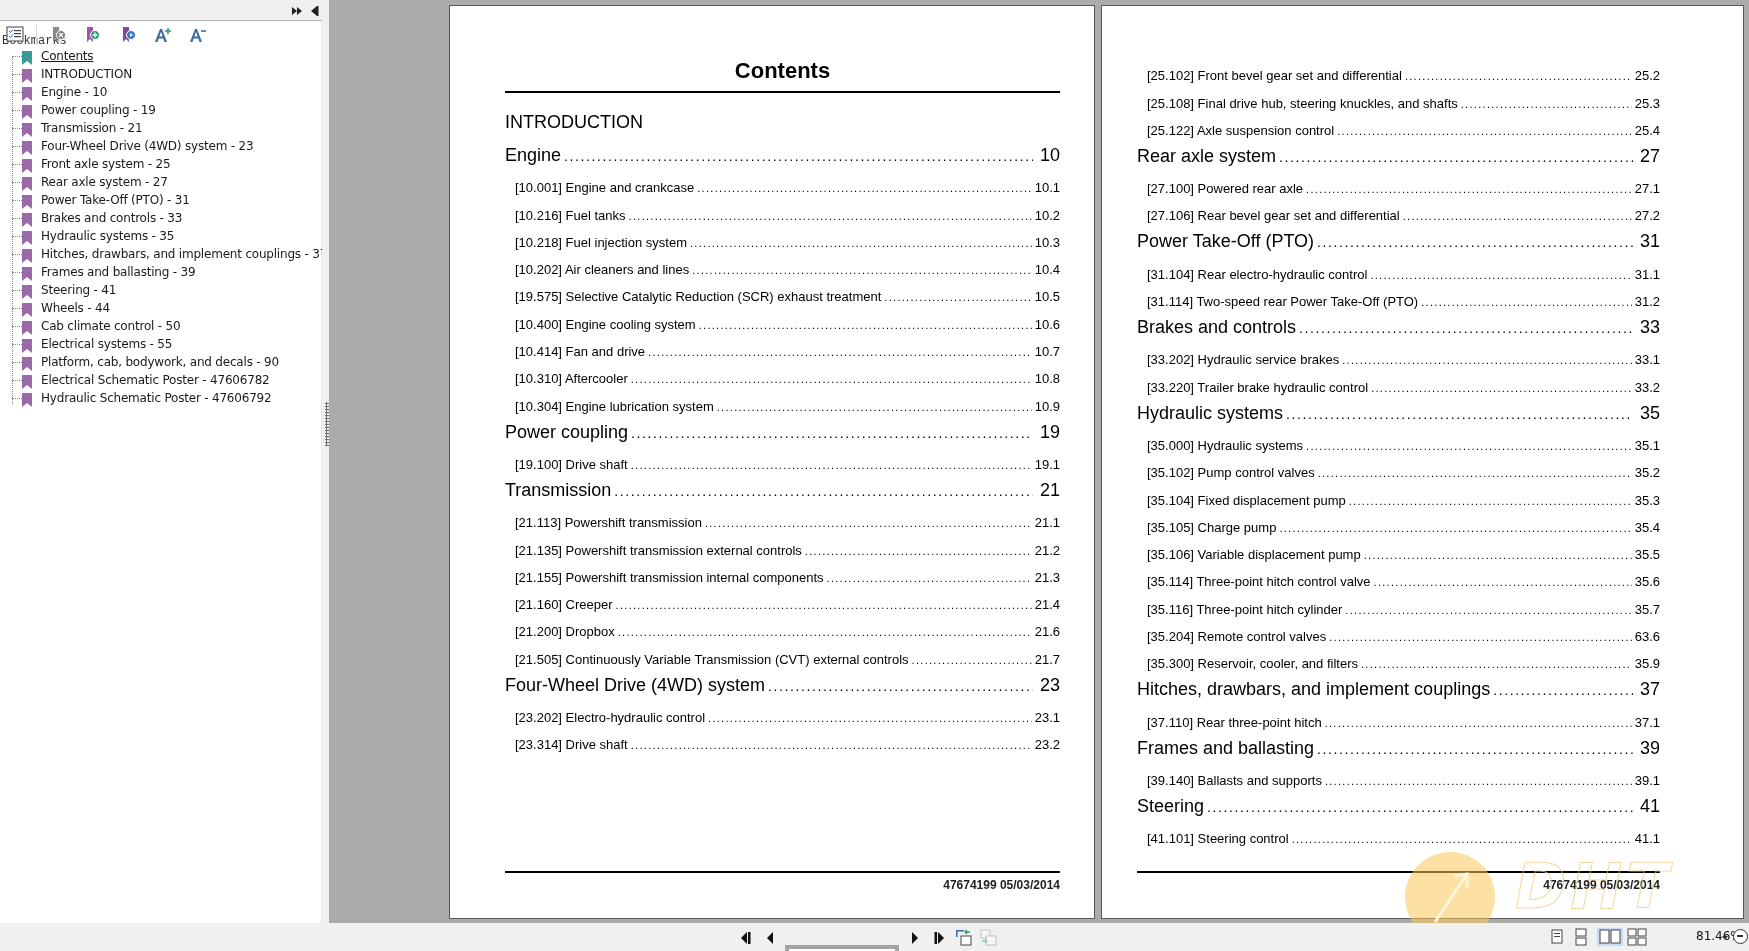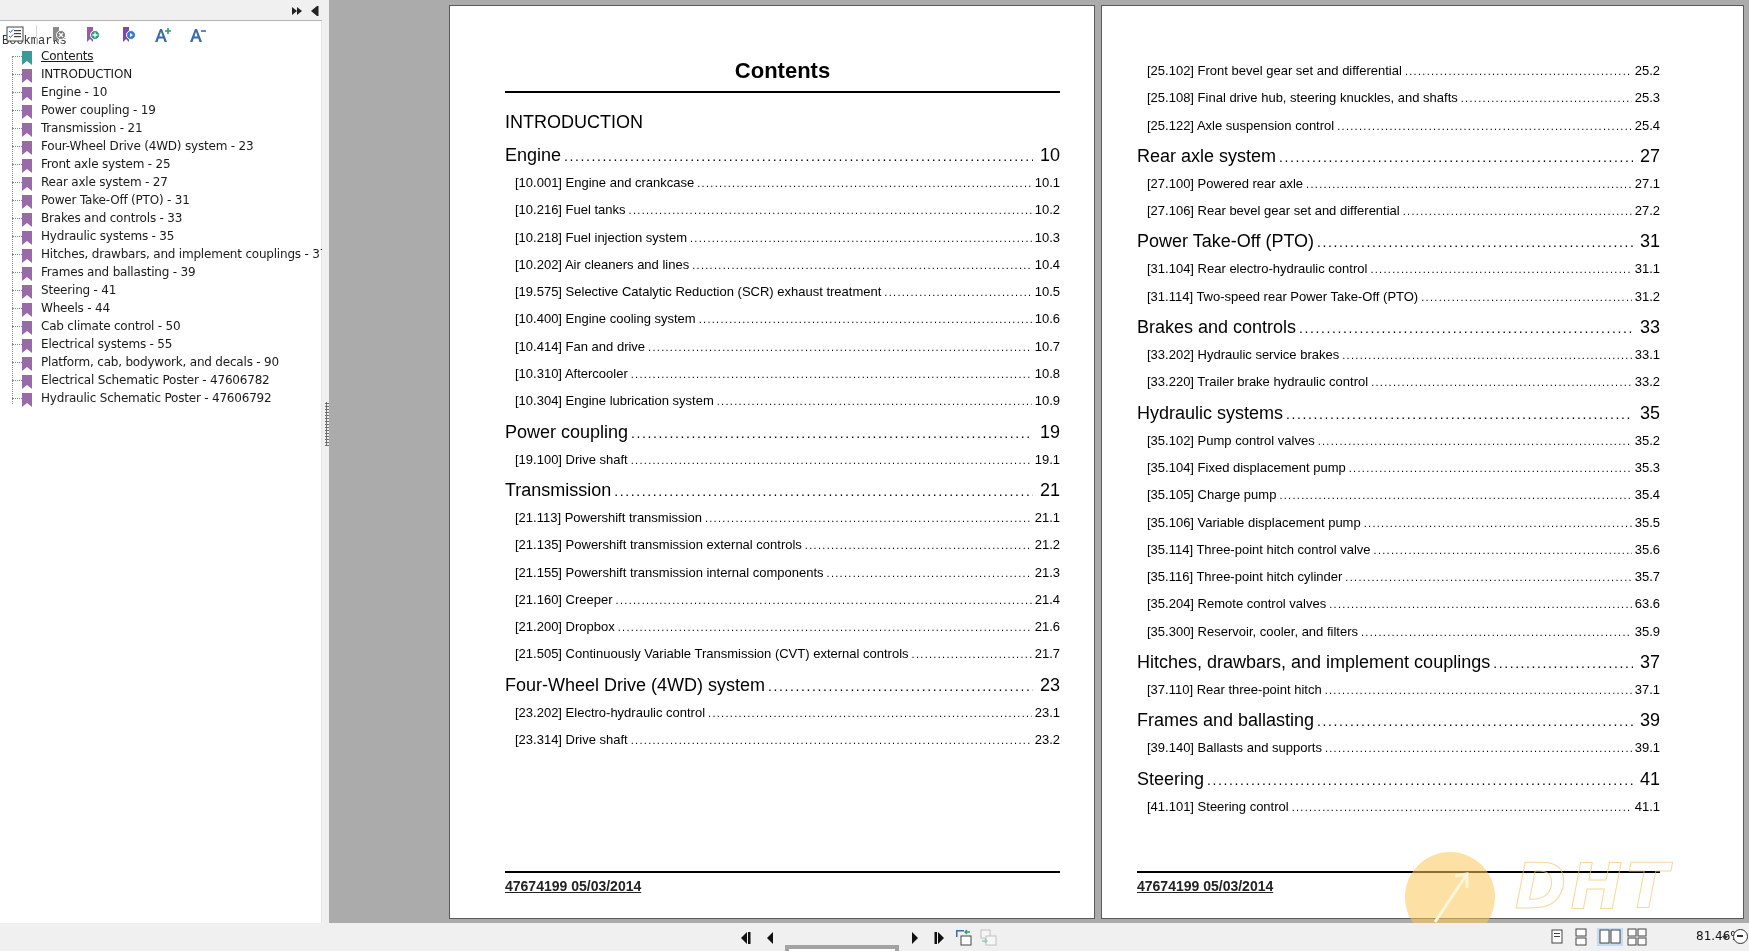--- a/index.html
+++ b/index.html
@@ -36,31 +36,31 @@
 
   .doc-title { position: absolute; left: 0; width: 100%; top: 52px; text-align: center; font-weight: bold; font-size: 22px; }
   .title-rule { position: absolute; left: 0; width: 100%; top: 85px; height: 2px; background: #000; }
   .toc-list { position: absolute; left: 0; width: 100%; }
   #page-1 .toc-list { top: 104px; }
   #page-2 .toc-list { top: 54px; }
 
   .toc-row { position: relative; display: flex; align-items: baseline; width: 100%; white-space: nowrap; }
   .toc-row.intro { height: 31px; font-size: 18px; line-height: 24px; }
   .toc-row.major { height: 31px; font-size: 18px; line-height: 26px; padding-top: 1px; }
-  .toc-row.minor { height: 27.3px; font-size: 13px; line-height: 22px; padding-left: 10px; }
+  .toc-row.minor { height: 27.3px; font-size: 13px; line-height: 22px; padding-left: 10px; align-items: flex-end; }
   .toc-row .t { flex: 0 0 auto; }
   .toc-row .dots { flex: 1 1 auto; overflow: hidden; margin: 0 3px; color: #000; }
   .toc-row.minor .dots { font-size: 11px; letter-spacing: 1.3px; }
   .toc-row.major .dots { font-size: 14px; letter-spacing: 1.6px; }
   .toc-row .dots::before { content: "................................................................................................................................................................................................................"; }
   .toc-row .p { flex: 0 0 auto; text-align: right; }
   .toc-row.major .p { padding-left: 4px; }
 
   .footer-rule { position: absolute; left: 0; width: 100%; top: 865px; height: 2px; background: #000; }
-  .footer-text { position: absolute; left: 0; width: 100%; top: 872px; text-align: left; font-size: 14px; font-weight: bold; color: #222; text-decoration: underline; }
+  .footer-text { position: absolute; left: 0; width: 100%; top: 872px; text-align: right; font-size: 12px; font-weight: bold; color: #222; }
 
   
   #bottom-bar { position: absolute; left: 0; top: 923px; width: 1749px; height: 28px; background: #f0f0f0; }
   .nav-btn { position: absolute; top: 7px; width: 16px; height: 16px; }
   #page-field { position: absolute; left: 785px; top: 22px; width: 114px; height: 19px; background: #fff; border: 4px solid #a3a3a3; font-size: 13px; padding: 1px 0 0 3px; color: #a16207; font-family: "DejaVu Sans", sans-serif; }
   #page-field-arrow { position: absolute; right: 4px; top: 7px; width: 0; height: 0; border-left: 3px solid transparent; border-right: 3px solid transparent; border-top: 4px solid #333; }
   .view-btn { position: absolute; top: 5px; width: 20px; height: 18px; }
   .view-btn.active { background: #c6daf2; }
   #zoom-level { position: absolute; left: 1660px; top: 6px; font-size: 12px; color: #111; font-family: "DejaVu Sans", sans-serif; margin-left: 36px; }
   #zoom-arrow { position: absolute; left: 1722px; top: 13px; width: 0; height: 0; border-left: 3px solid transparent; border-right: 3px solid transparent; border-top: 4px solid #333; }
@@ -471,20 +471,25 @@
           <span class="t">[33.220] Trailer brake hydraulic control</span>
           <span class="dots"></span>
           <span class="p">33.2</span>
         </div>
         <div class="toc-row major">
           <span class="t">Hydraulic systems</span>
           <span class="dots"></span>
           <span class="p">35</span>
         </div>
         <div class="toc-row minor">
+          <span class="t">[35.000] Hydraulic systems</span>
+          <span class="dots"></span>
+          <span class="p">35.1</span>
+        </div>
+        <div class="toc-row minor">
           <span class="t">[35.102] Pump control valves</span>
           <span class="dots"></span>
           <span class="p">35.2</span>
         </div>
         <div class="toc-row minor">
           <span class="t">[35.104] Fixed displacement pump</span>
           <span class="dots"></span>
           <span class="p">35.3</span>
         </div>
         <div class="toc-row minor">

